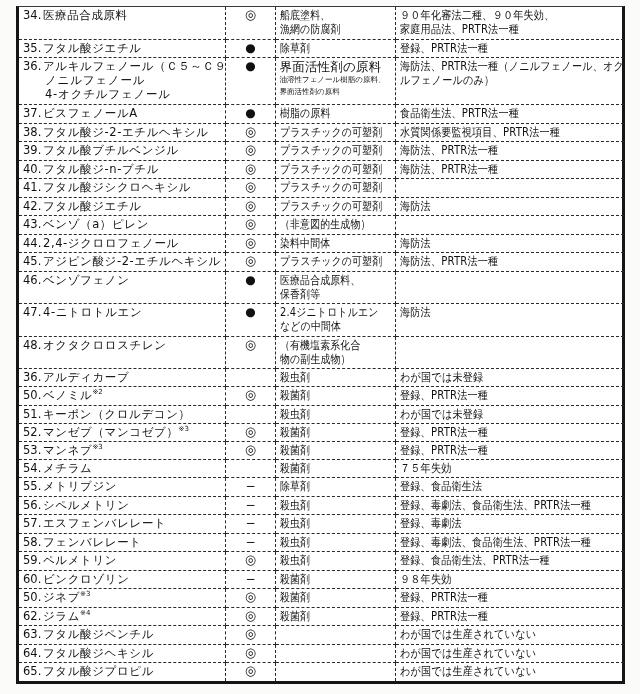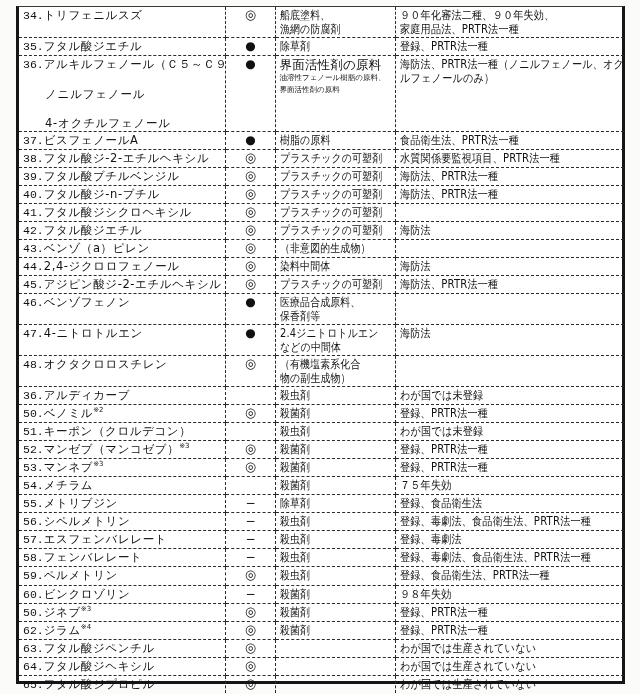--- a/index.html
+++ b/index.html
@@ -71,27 +71,25 @@
   .cell-name {
     font-size: 11.5px;
     letter-spacing: 0.6px;
     white-space: nowrap;
     padding-left: 5px;
   }
   .cell-name .num {
     display: inline-block;
     min-width: 20px;
     letter-spacing: 0px;
-    font-family: Liberation Mono, monospace;
   }
   .cell-name .sub-line {
     display: block;
     padding-left: 22px;
     letter-spacing: 0.8px;
-    margin-top: 15px;
   }
   .cell-name .note-mark {
     font-size: 7px;
     vertical-align: super;
     letter-spacing: 0;
   }
 
   .cell-mark {
     text-align: center;
     font-size: 12px;
@@ -142,21 +140,21 @@
   <div id="table-wrap">
     <table class="substances">
       <colgroup>
         <col class="c-name">
         <col class="c-mark">
         <col class="c-use">
         <col class="c-reg">
       </colgroup>
       <tbody id="table-body">
           <tr>
-            <td class="cell-name"><span class="num">34.</span><span>トリフェニルスズ</span></td>
+            <td class="cell-name"><span class="num">34.</span><span>医療品合成原料</span></td>
             <td class="cell-mark"><span class="glyph-double">◎</span></td>
             <td class="cell-use">
               <span class="condensed" style="display: block;">船底塗料、</span>
               <span class="condensed" style="display: block;">漁網の防腐剤</span>
             </td>
             <td class="cell-reg">
               <span class="line"><span class="condensed">９０年化審法二種、９０年失効、</span></span>
               <span class="line"><span class="condensed">家庭用品法、PRTR法一種</span></span>
             </td>
           </tr>

